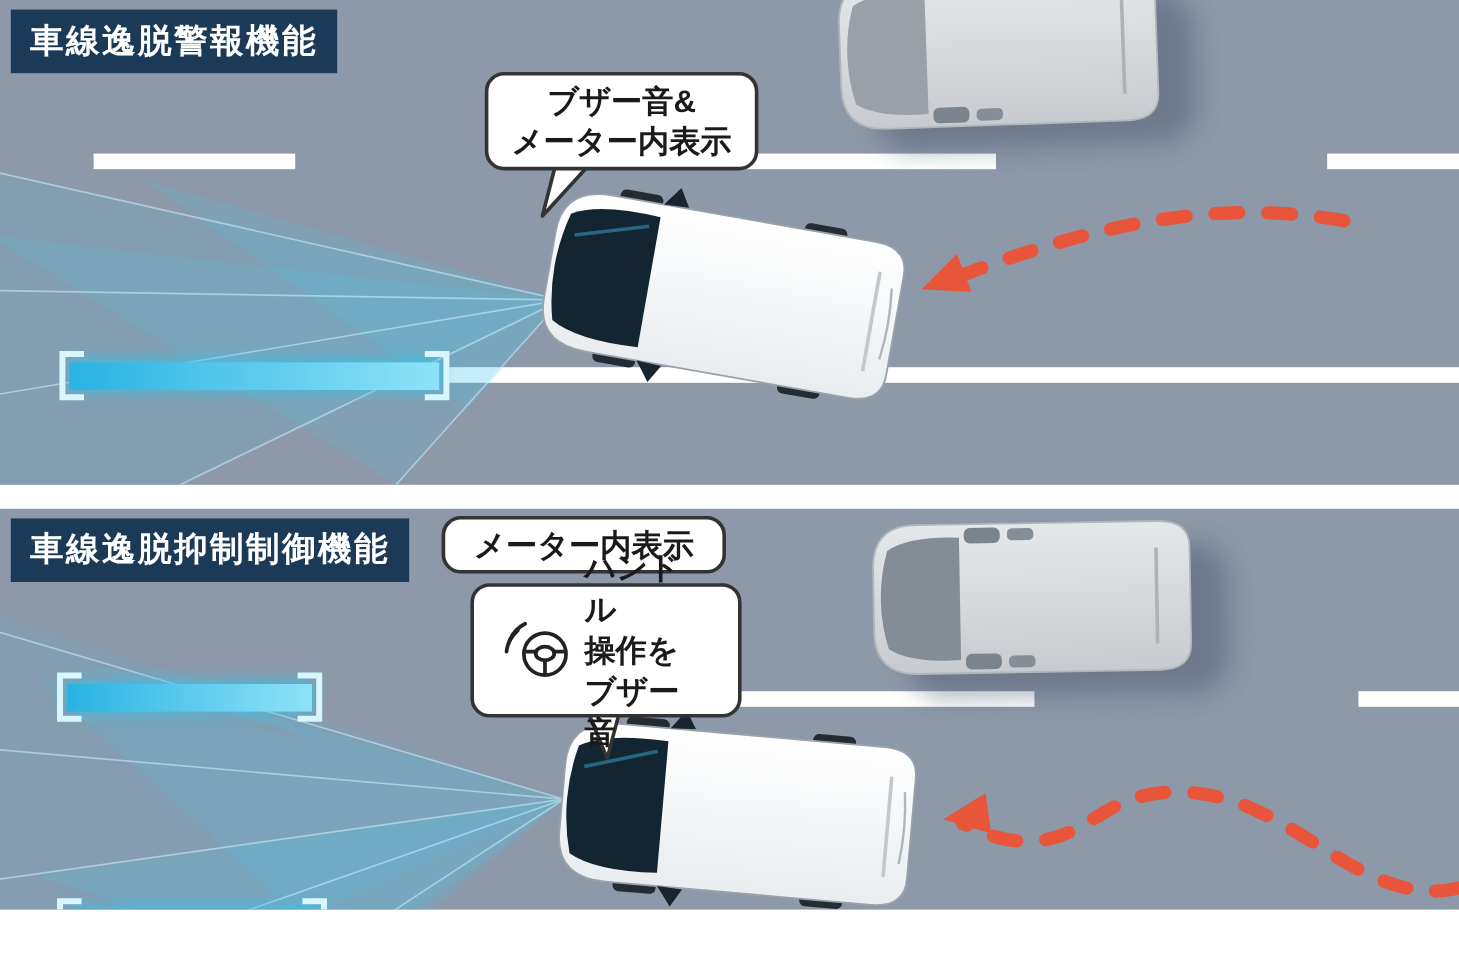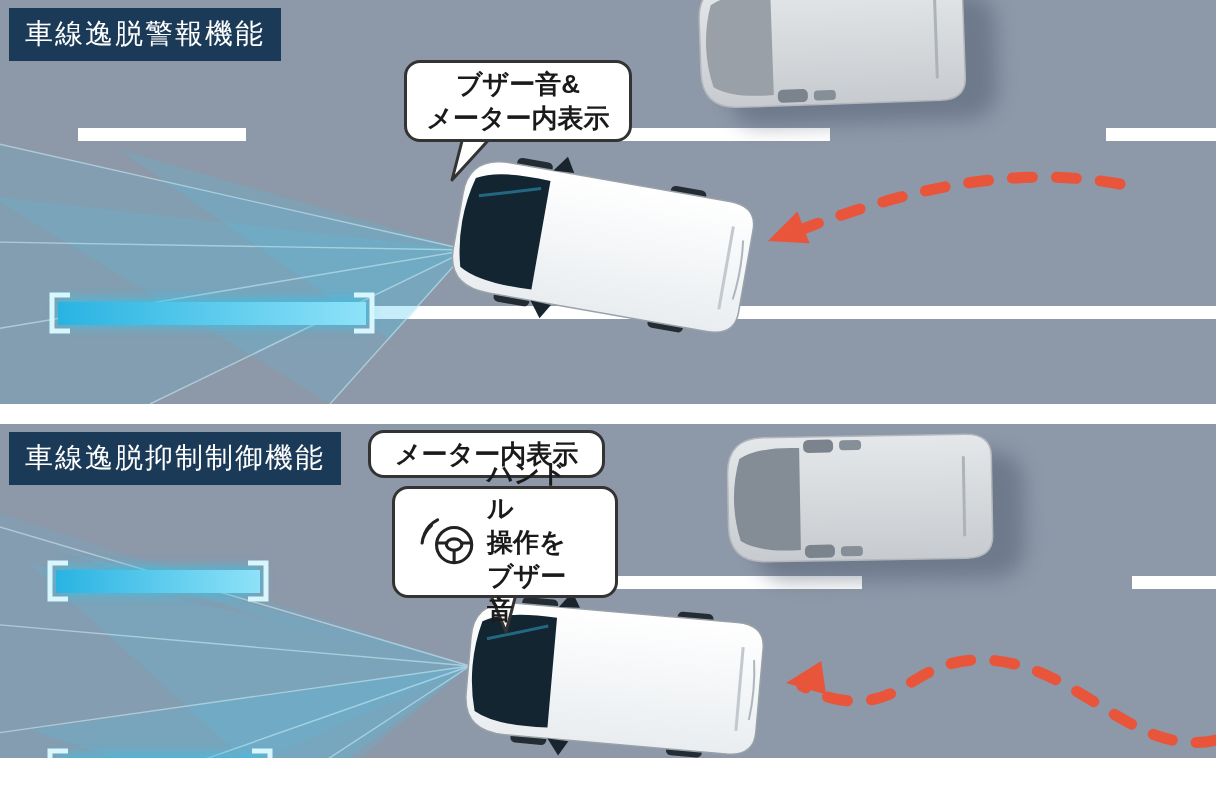--- a/index.html
+++ b/index.html
@@ -7,21 +7,21 @@
   body{font-family:"Liberation Sans","DejaVu Sans",sans-serif;-webkit-font-smoothing:antialiased}
   .canvas{position:relative;width:1216px;height:810px;overflow:hidden;background:#fff}
   .panel{position:relative;width:1216px;background:var(--road,#8d98a8);overflow:hidden}
   #panel-top{height:404px}
   #panel-bottom{height:334px}
   .divider{height:20px;background:#fff}
   .scene{position:absolute;left:0;top:0;display:block}
   .panel-header{
     position:absolute;left:9px;top:8px;
     background:var(--header-bg,#1b3a57);color:var(--header-text,#fff);
-    font-size:28px;font-weight:normal;letter-spacing:2px;
+    font-size:28px;font-weight:bold;letter-spacing:2px;
     padding:7px 16px 8px;white-space:nowrap}
   .bubble{
     position:absolute;background:var(--bubble-bg,#fff);
     border:3px solid var(--bubble-border,#333);border-radius:16px;
     color:#1a1a1a;font-size:26px;font-weight:700;
     display:flex;align-items:center;justify-content:center}
   .bubble .lines{line-height:1.32}
   #bubble-warning{left:404px;top:60px;width:228px;height:82px;text-align:center}
   #bubble-meter{left:368px;top:6px;height:48px;padding:0 24px;white-space:nowrap}
   #bubble-assist{left:392px;top:62px;width:226px;height:112px;gap:6px;padding:0 24px;text-align:left}

